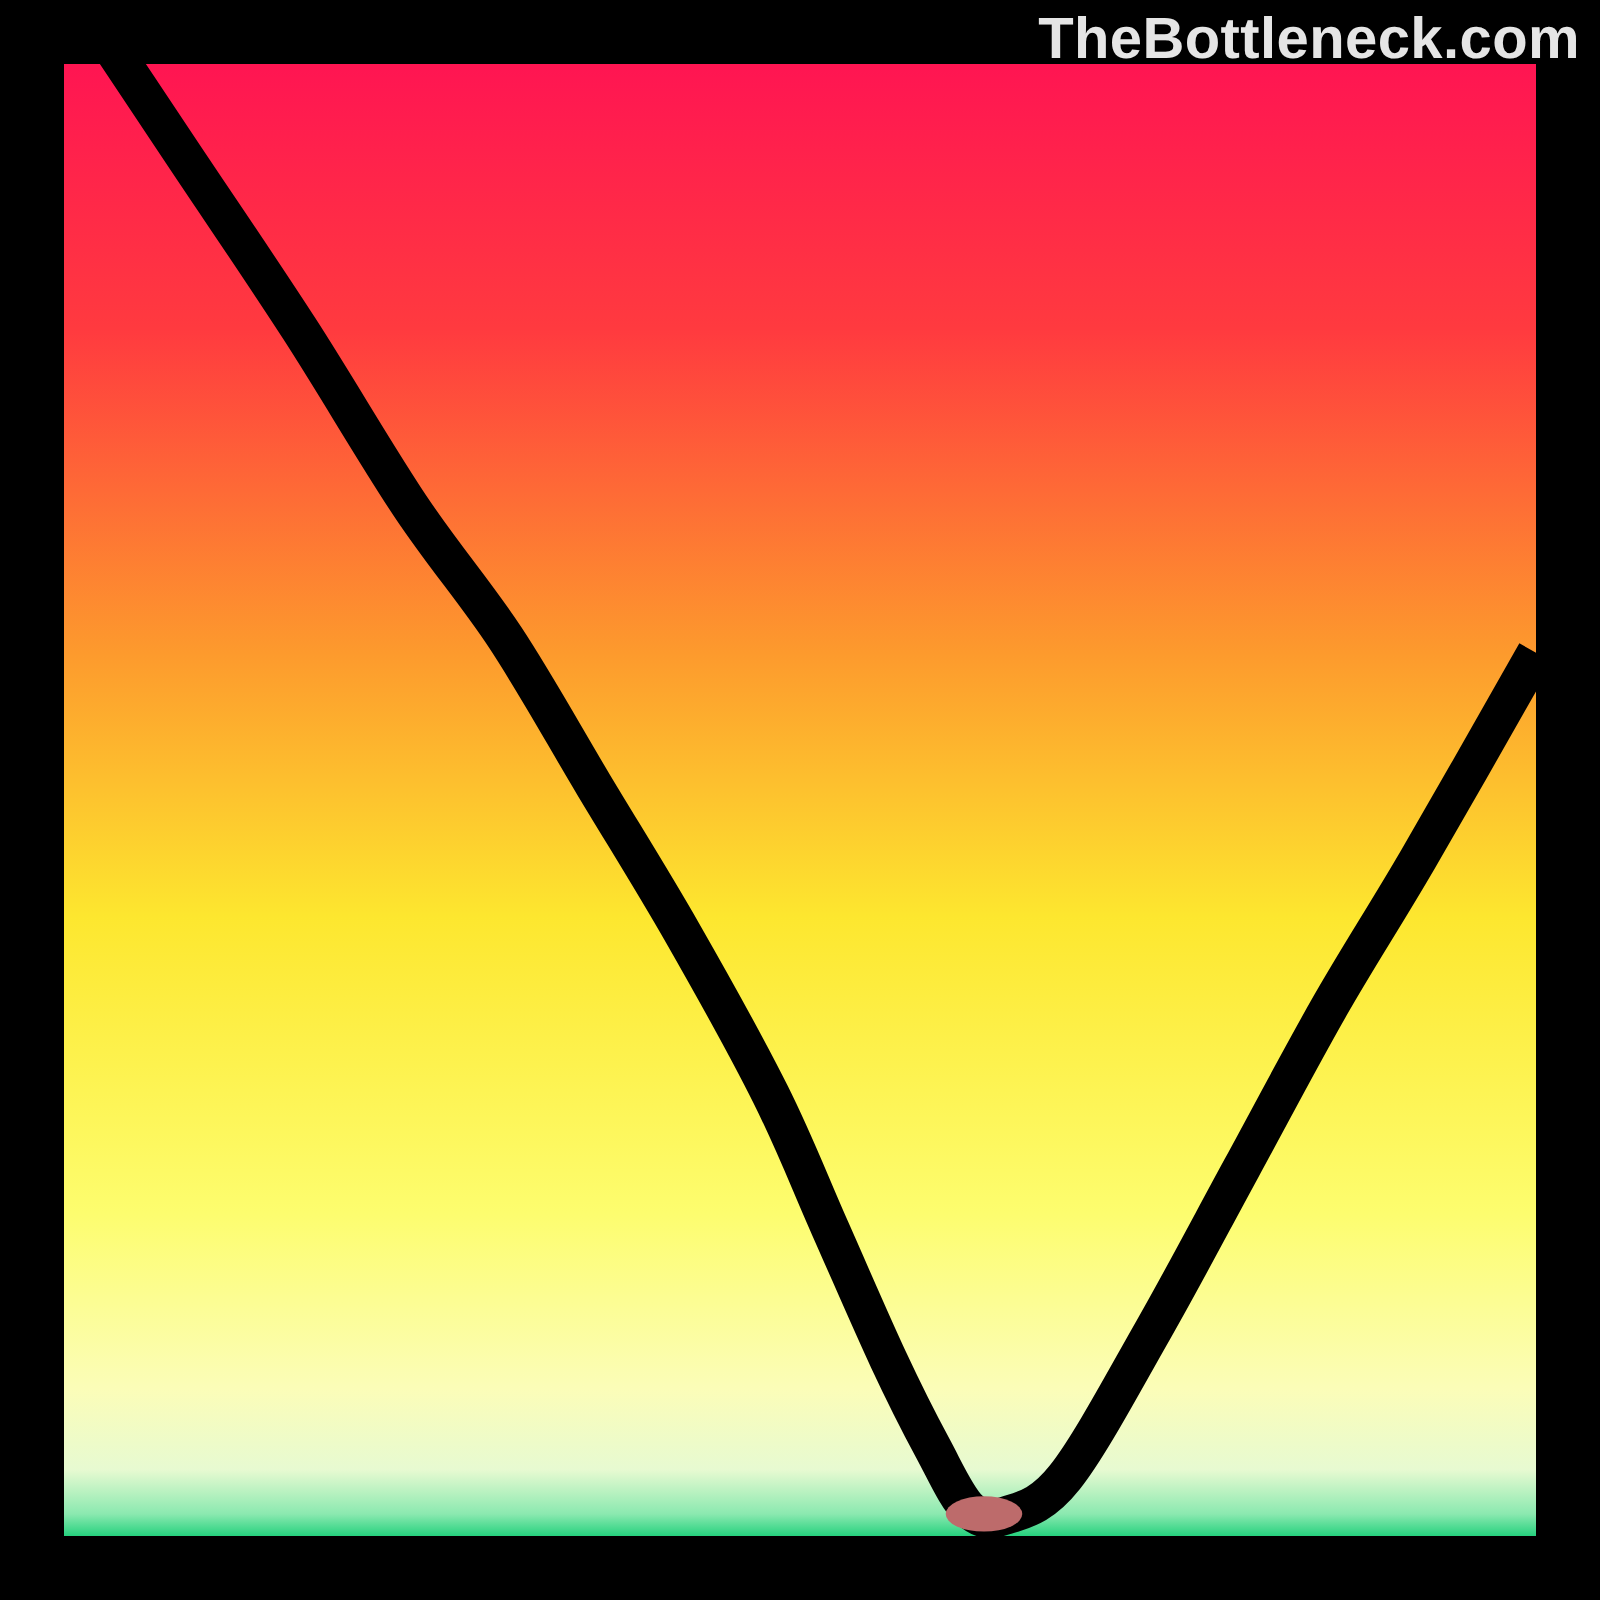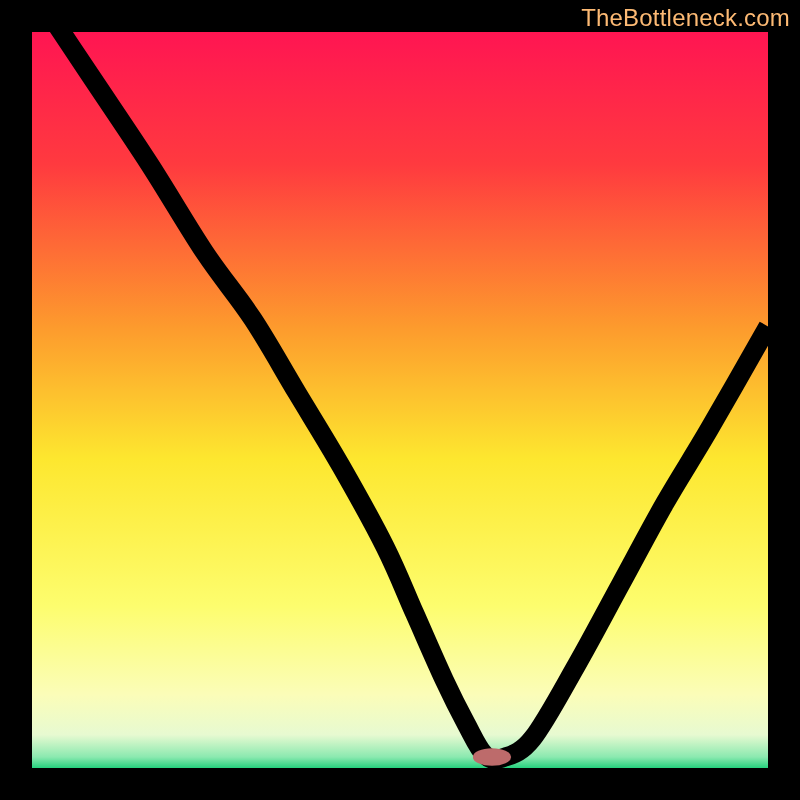--- a/index.html
+++ b/index.html
@@ -14,23 +14,23 @@
   .frame {
     position: relative;
     width: 800px;
     height: 800px;
     background: #000;
   }
   .watermark {
     position: absolute;
     top: 4px;
     right: 10px;
-    color: #fdba74;
-    font-size: 24px;
-    font-weight: 400;
+    color: #e5e5e5;
+    font-size: 29px;
+    font-weight: 700;
     letter-spacing: 0.2px;
     z-index: 10;
   }
   .plot {
     position: absolute;
     left: 32px;
     top: 32px;
     width: 736px;
     height: 736px;
     overflow: hidden;

